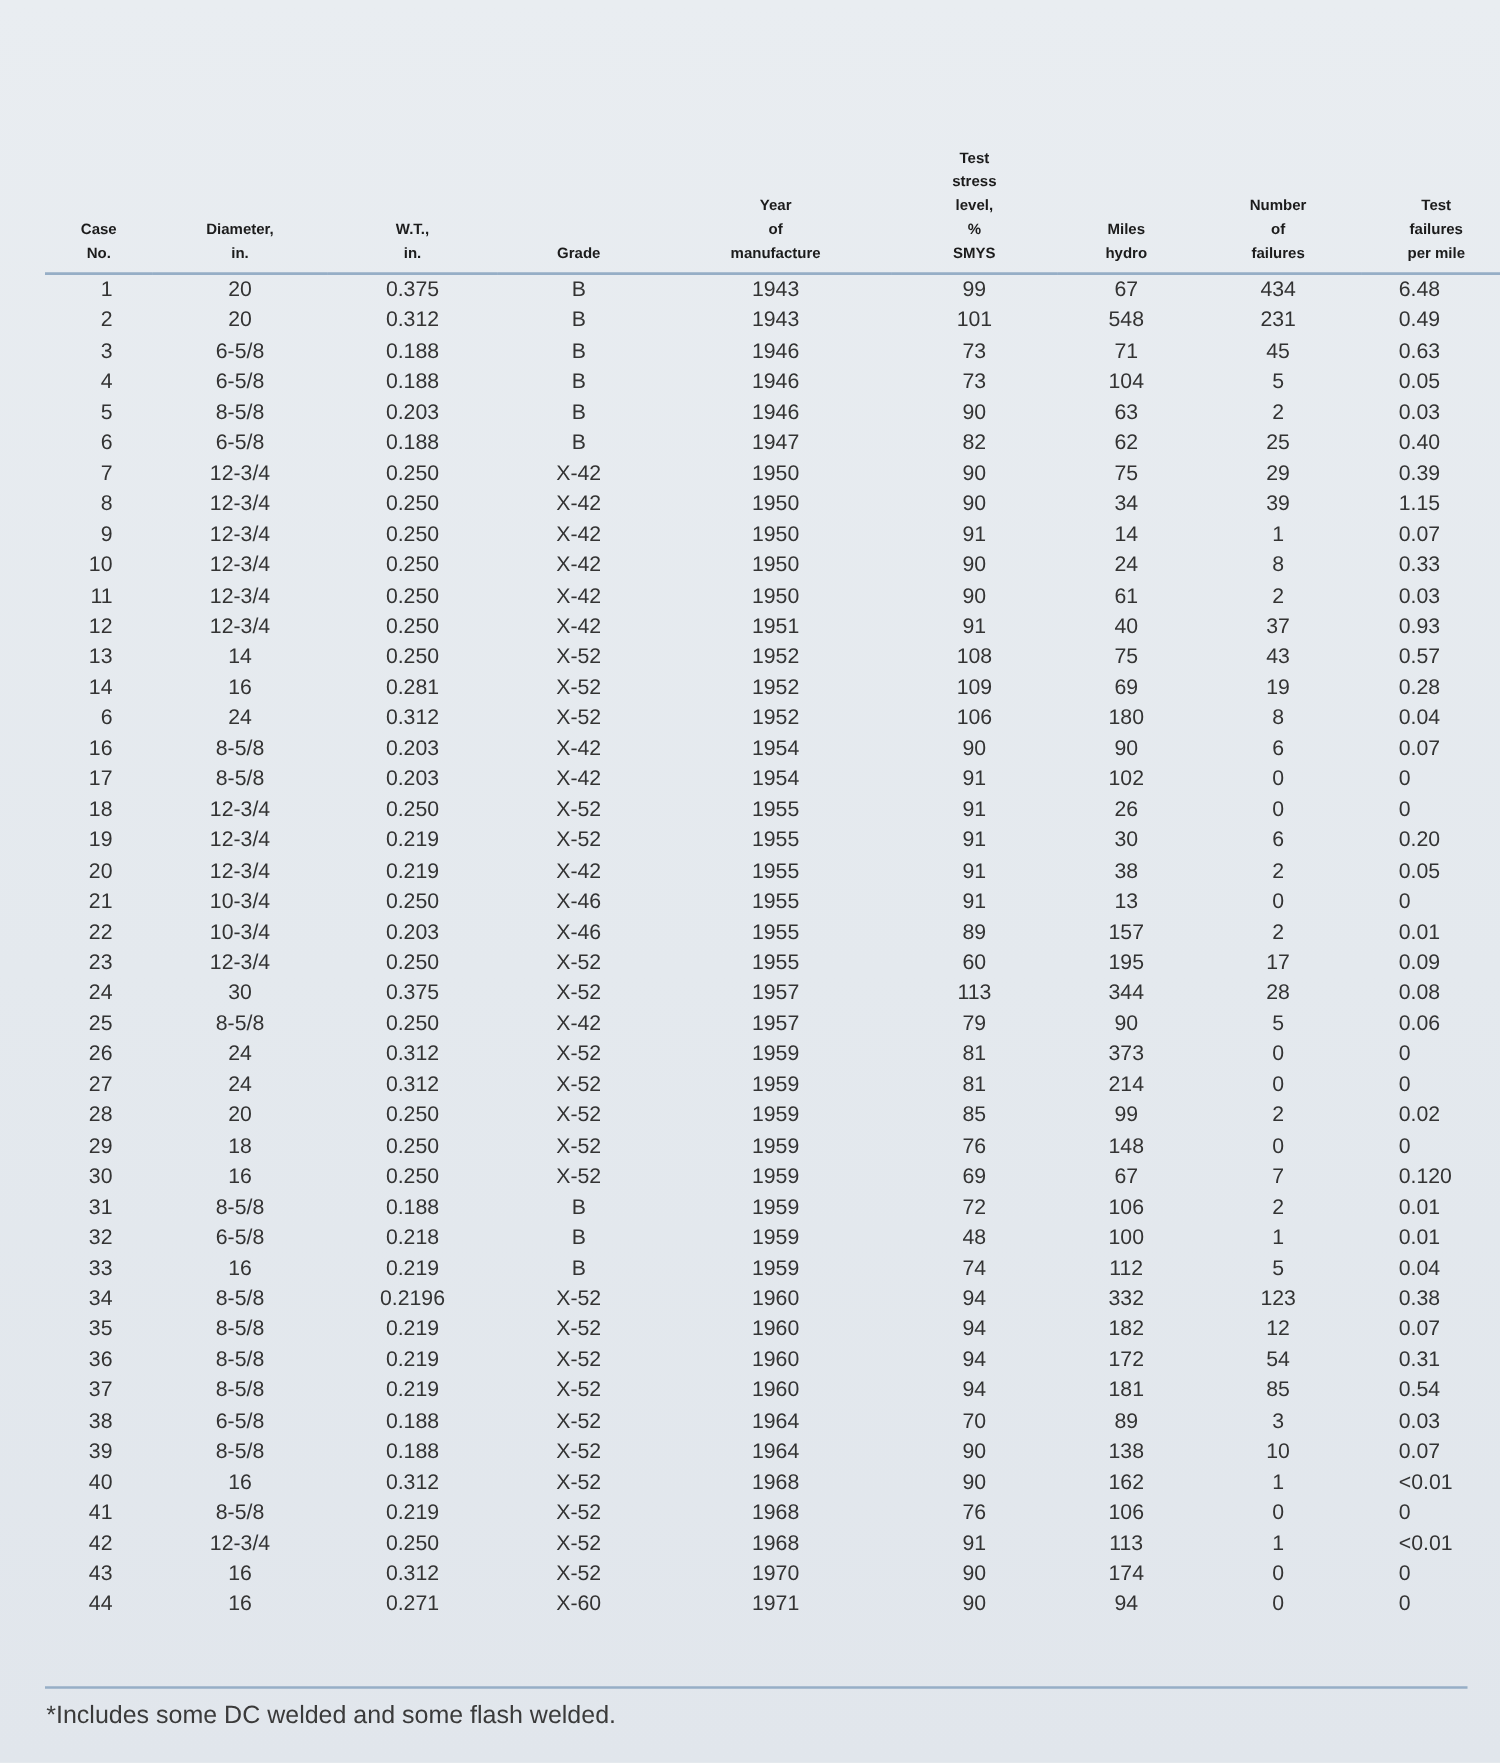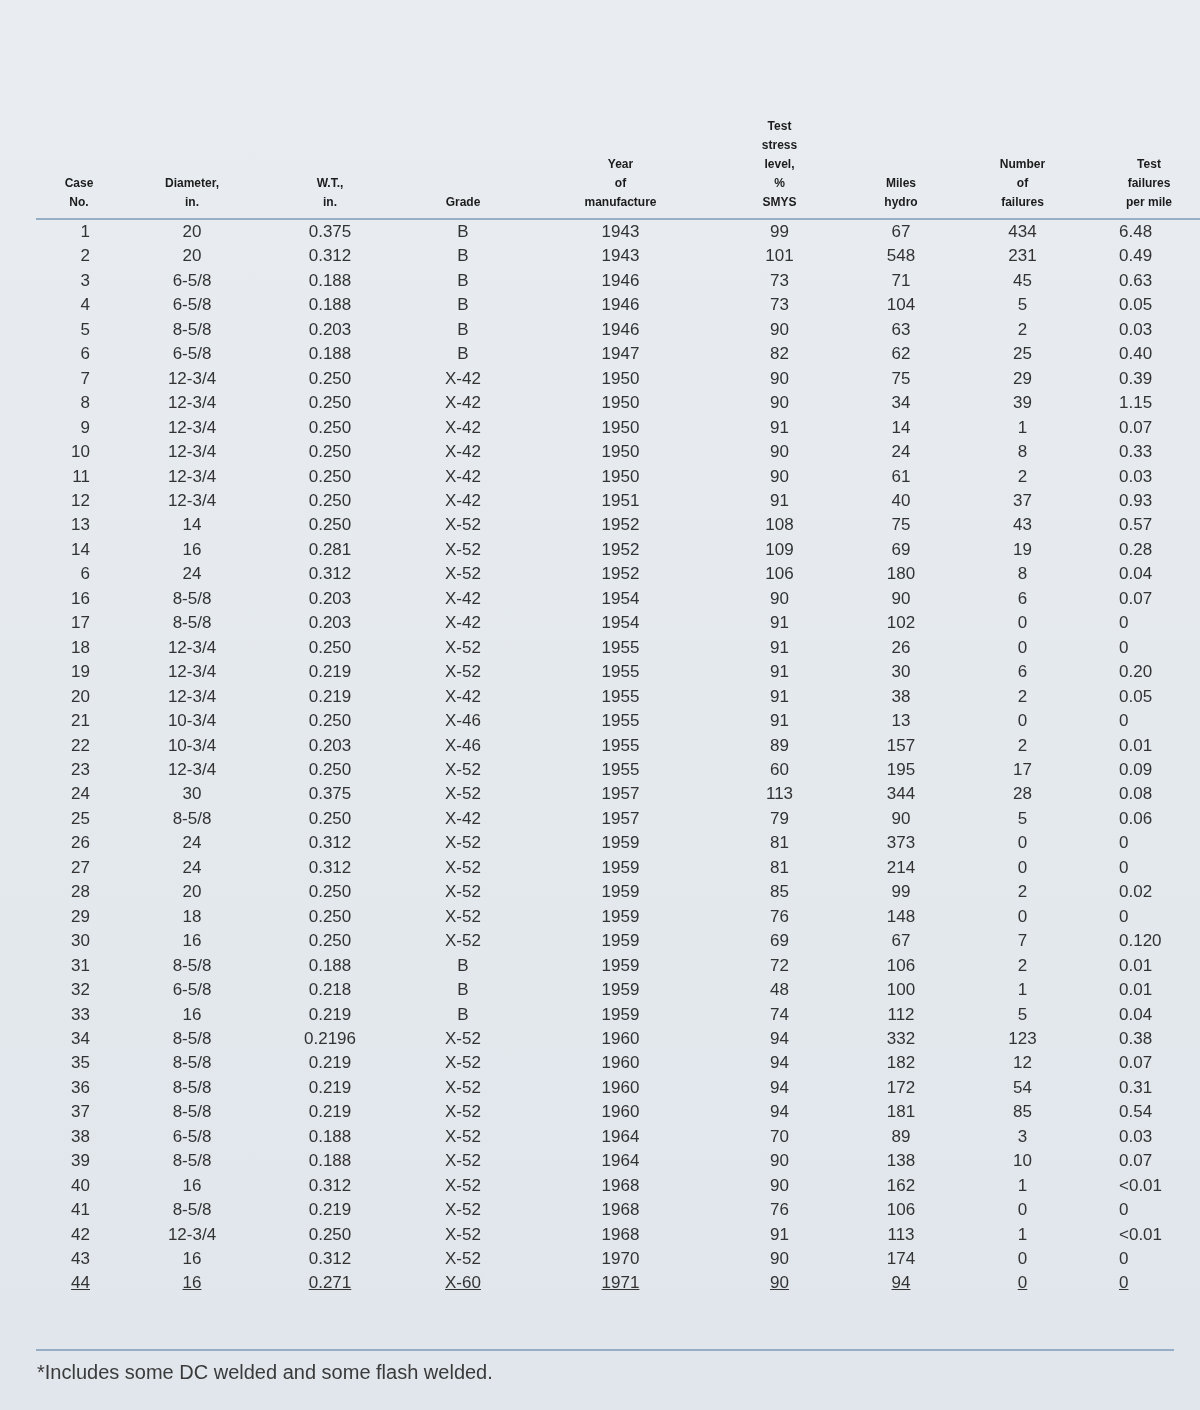--- a/index.html
+++ b/index.html
@@ -98,21 +98,21 @@
     padding: 0;
     height: 24.45px;
     line-height: 24.45px;
     text-align: center;
     font-size: 17px;
     color: #333333;
     white-space: nowrap;
   }
   tbody td.case { text-align: right; padding-right: 32px; }
   tbody td.tfpm { text-align: left; padding-left: 30px; }
-  tbody tr:last-child td { padding-bottom: 0; text-decoration: underline; }
+  tbody tr:last-child td { padding-bottom: 0; }
 
   .bottomrule {
     position: absolute;
     left: 36px;
     top: 1349px;
     width: 1138px;
     height: 0;
     border-top: 2.5px solid #96aec6;
   }
   .footnote {

